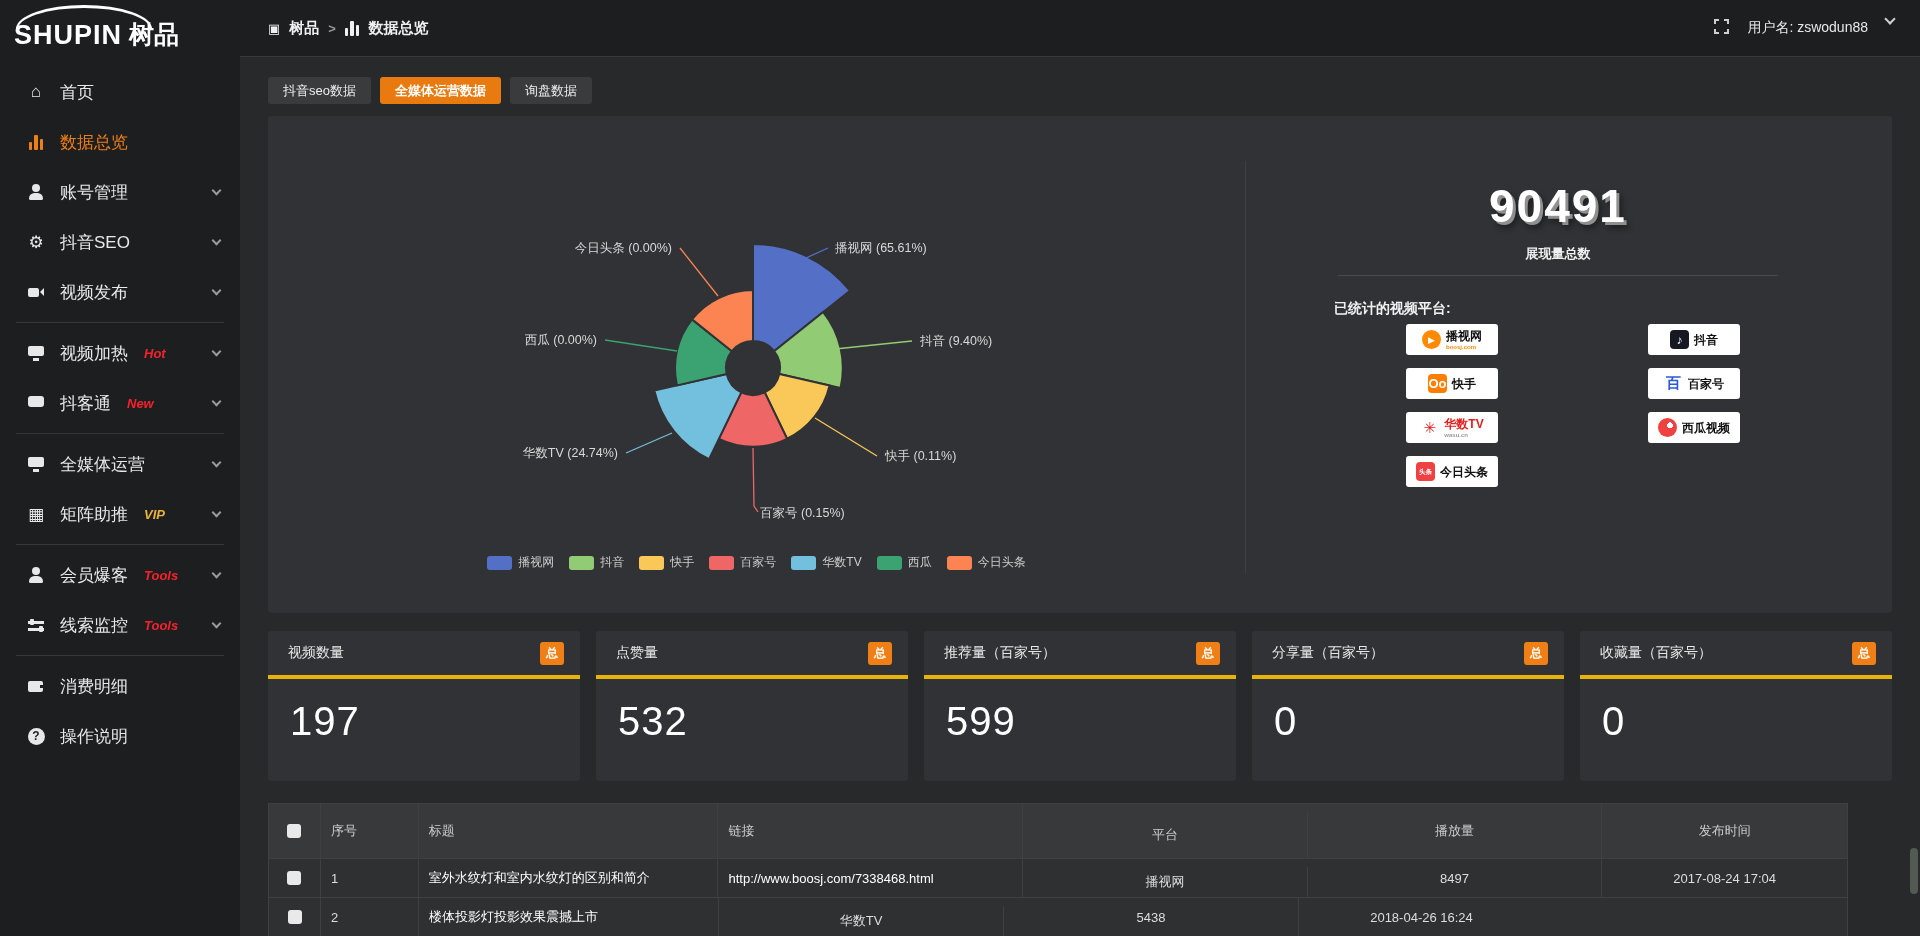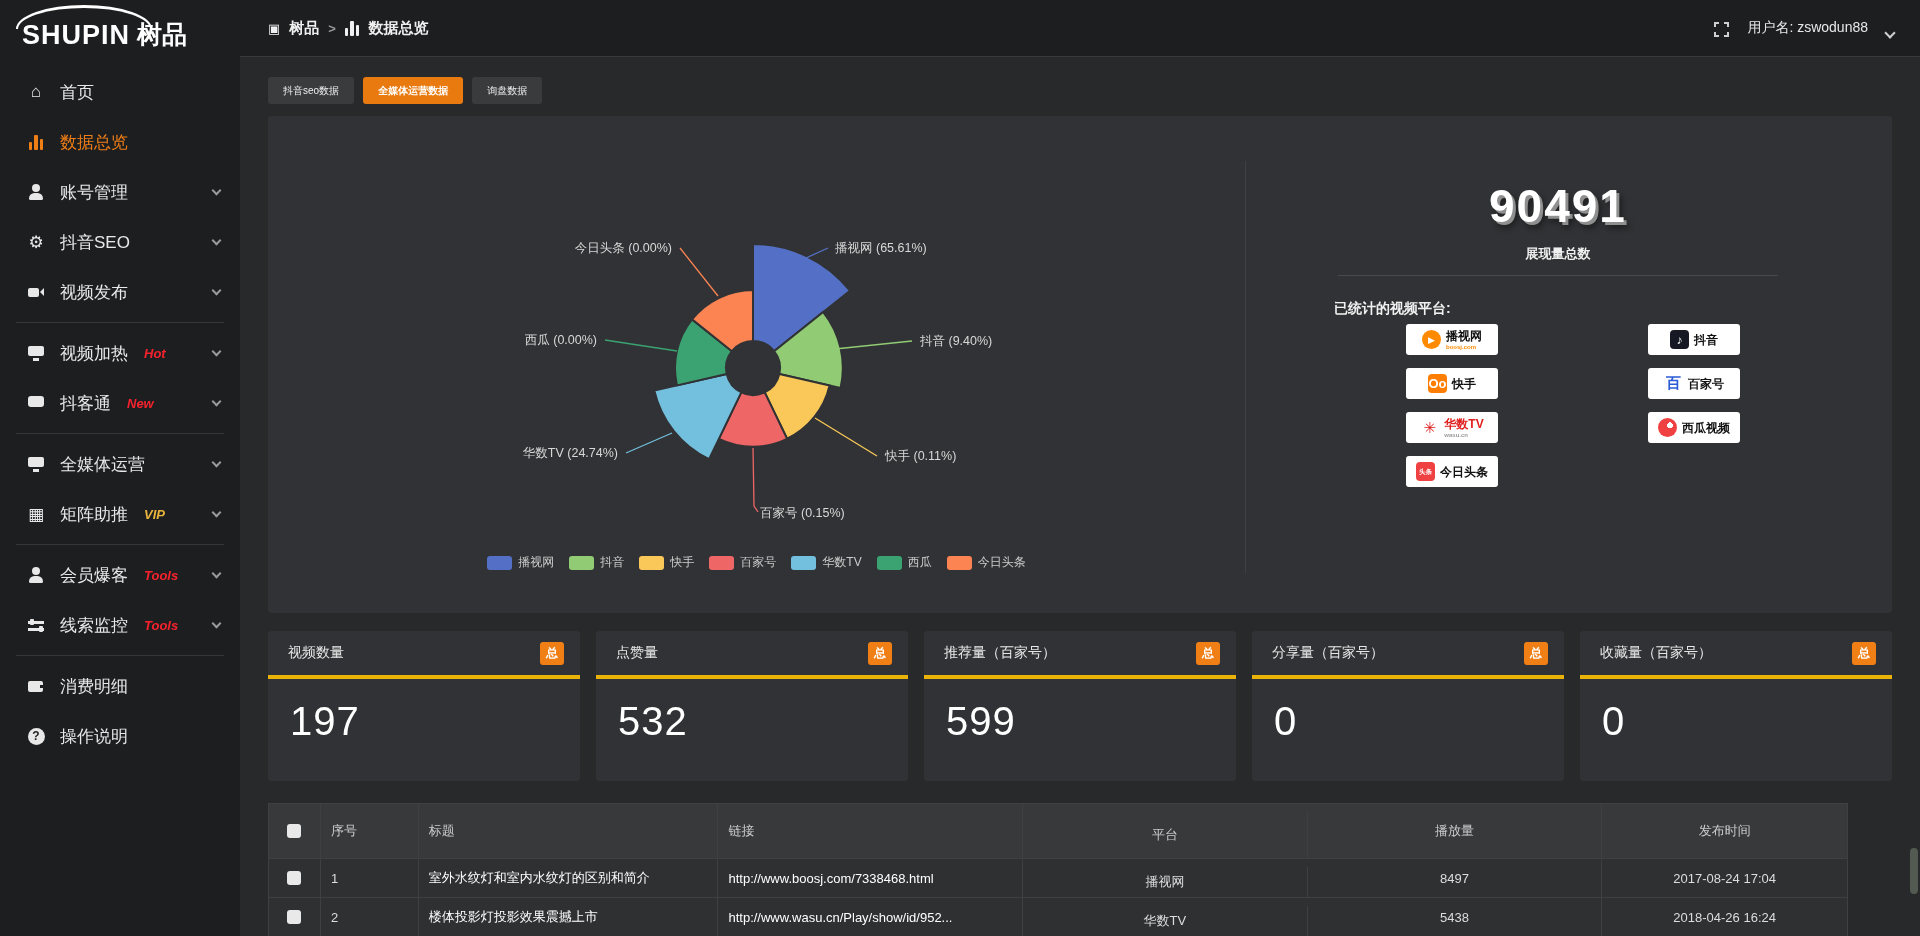--- a/index.html
+++ b/index.html
@@ -5,27 +5,27 @@
   * { margin:0; padding:0; box-sizing:border-box; }
   html,body { width:1920px; height:936px; overflow:hidden; background:#28292b;
     font-family:"Liberation Sans","DejaVu Sans",sans-serif; color:#e6e6e6; }
 
   
   .topbar { position:absolute; left:240px; top:0; right:0; height:57px; background:#1d1e20;
     border-bottom:1px solid #38393b; display:flex; align-items:center; justify-content:space-between;
     padding:0 26px 0 28px; z-index:5; }
   .crumbs { display:flex; align-items:center; gap:9px; font-size:15px; font-weight:bold; color:#f0f0f0; }
   .crumb-sep { color:#9a9a9a; font-weight:bold; font-size:13px; }
-  .user-area { display:flex; align-items:flex-end; gap:18px; font-size:14px; color:#e8e8e8; }
+  .user-area { display:flex; align-items:flex-start; gap:18px; font-size:14px; color:#e8e8e8; }
   .chev { width:8px; height:8px; border-right:2px solid #cfcfcf; border-bottom:2px solid #cfcfcf;
     transform:rotate(45deg); margin-top:-4px; display:inline-block; }
 
   
   .sidebar { position:absolute; left:0; top:0; width:240px; height:936px; background:#1d1e20; z-index:6; }
-  .logo { height:57px; display:flex; align-items:flex-end; padding:0 0 6px 22px; position:relative; }
+  .logo { height:57px; display:flex; align-items:flex-end; padding:0 0 6px 14px; position:relative; }
   .logo-arc { position:absolute; top:5px; left:16px; width:136px; height:24px;
     border:solid #fff; border-width:3px 2px 0 2px; border-radius:50% 50% 0 0/100% 100% 0 0; }
   .logo-en { font-size:27px; font-weight:800; letter-spacing:1px; color:#fff; }
   .logo-cn { font-size:25px; font-weight:800; color:#fff; margin-left:7px; }
   .nav { list-style:none; padding-top:10px; }
   .nav li.item { height:50px; display:flex; align-items:center; padding-left:26px; position:relative;
     font-size:17px; color:#e8e8e8; cursor:pointer; }
   .nav li.item .icn { width:20px; margin-right:14px; display:inline-flex; align-items:center; justify-content:center;
     color:#e8e8e8; font-size:17px; }
   .nav li.item.active, .nav li.item.active .icn { color:#ee7e16; }
@@ -57,21 +57,21 @@
   .i-wallet { position:relative; width:16px; height:16px; }
   .i-wallet::before { content:""; position:absolute; top:3px; left:0; width:15px; height:11px; border-radius:2px; background:currentColor; }
   .i-wallet::after { content:""; position:absolute; top:7px; right:0; width:4px; height:3px; background:#1d1e20; }
   .i-help { width:17px; height:17px; border-radius:50%; background:currentColor; display:inline-flex;
     align-items:center; justify-content:center; }
   .i-help b { color:#1d1e20; font-size:12px; font-weight:800; }
 
   
   .main { position:absolute; left:240px; top:57px; right:0; bottom:0; padding:0 28px; }
   .tabs { margin-top:20px; display:flex; gap:9px; }
-  .tab { height:27px; padding:0 15px; display:flex; align-items:center; font-size:10px; color:#eee;
+  .tab { height:27px; padding:0 15px; display:flex; align-items:center; font-size:13px; color:#eee;
     background:#3a3b3d; border-radius:3px; cursor:pointer; }
   .tab.active { background:#e87a10; font-weight:bold; color:#fff; }
 
   .chart-panel { margin-top:12px; height:497px; background:#313235; border-radius:4px; position:relative; }
   .pie-wrap { position:absolute; left:0; top:0; width:977px; height:497px; }
   .legend { position:absolute; left:0; bottom:42px; width:977px; display:flex; justify-content:center; gap:15px; }
   .legend-item { display:flex; align-items:center; gap:6px; cursor:pointer; }
   .legend-item .sw { width:25px; height:14px; border-radius:3px; }
   .legend-item .lt { font-size:12px; color:#ccc; }
 
@@ -428,21 +428,20 @@
         <div class="tcell c4">播视网</div>
         <div class="tcell c5">8497</div>
         <div class="tcell c6">2017-08-24 17:04</div>
       </div>
       <div class="trow tbody">
         <div class="tcell c0">
           <span class="cbx"></span>
         </div>
         <div class="tcell c1">2</div>
         <div class="tcell c2 orange">楼体投影灯投影效果震撼上市</div>
-        <div class="tcell c3 orange">http://www.wasu.cn/Play/show/id/952...</div>
         <div class="tcell c4">华数TV</div>
         <div class="tcell c5">5438</div>
         <div class="tcell c6">2018-04-26 16:24</div>
       </div>
       <div class="trow tbody partial">
         <div class="tcell c0"></div>
         <div class="tcell c1"></div>
         <div class="tcell c2"></div>
         <div class="tcell c3"></div>
         <div class="tcell c4"></div>

